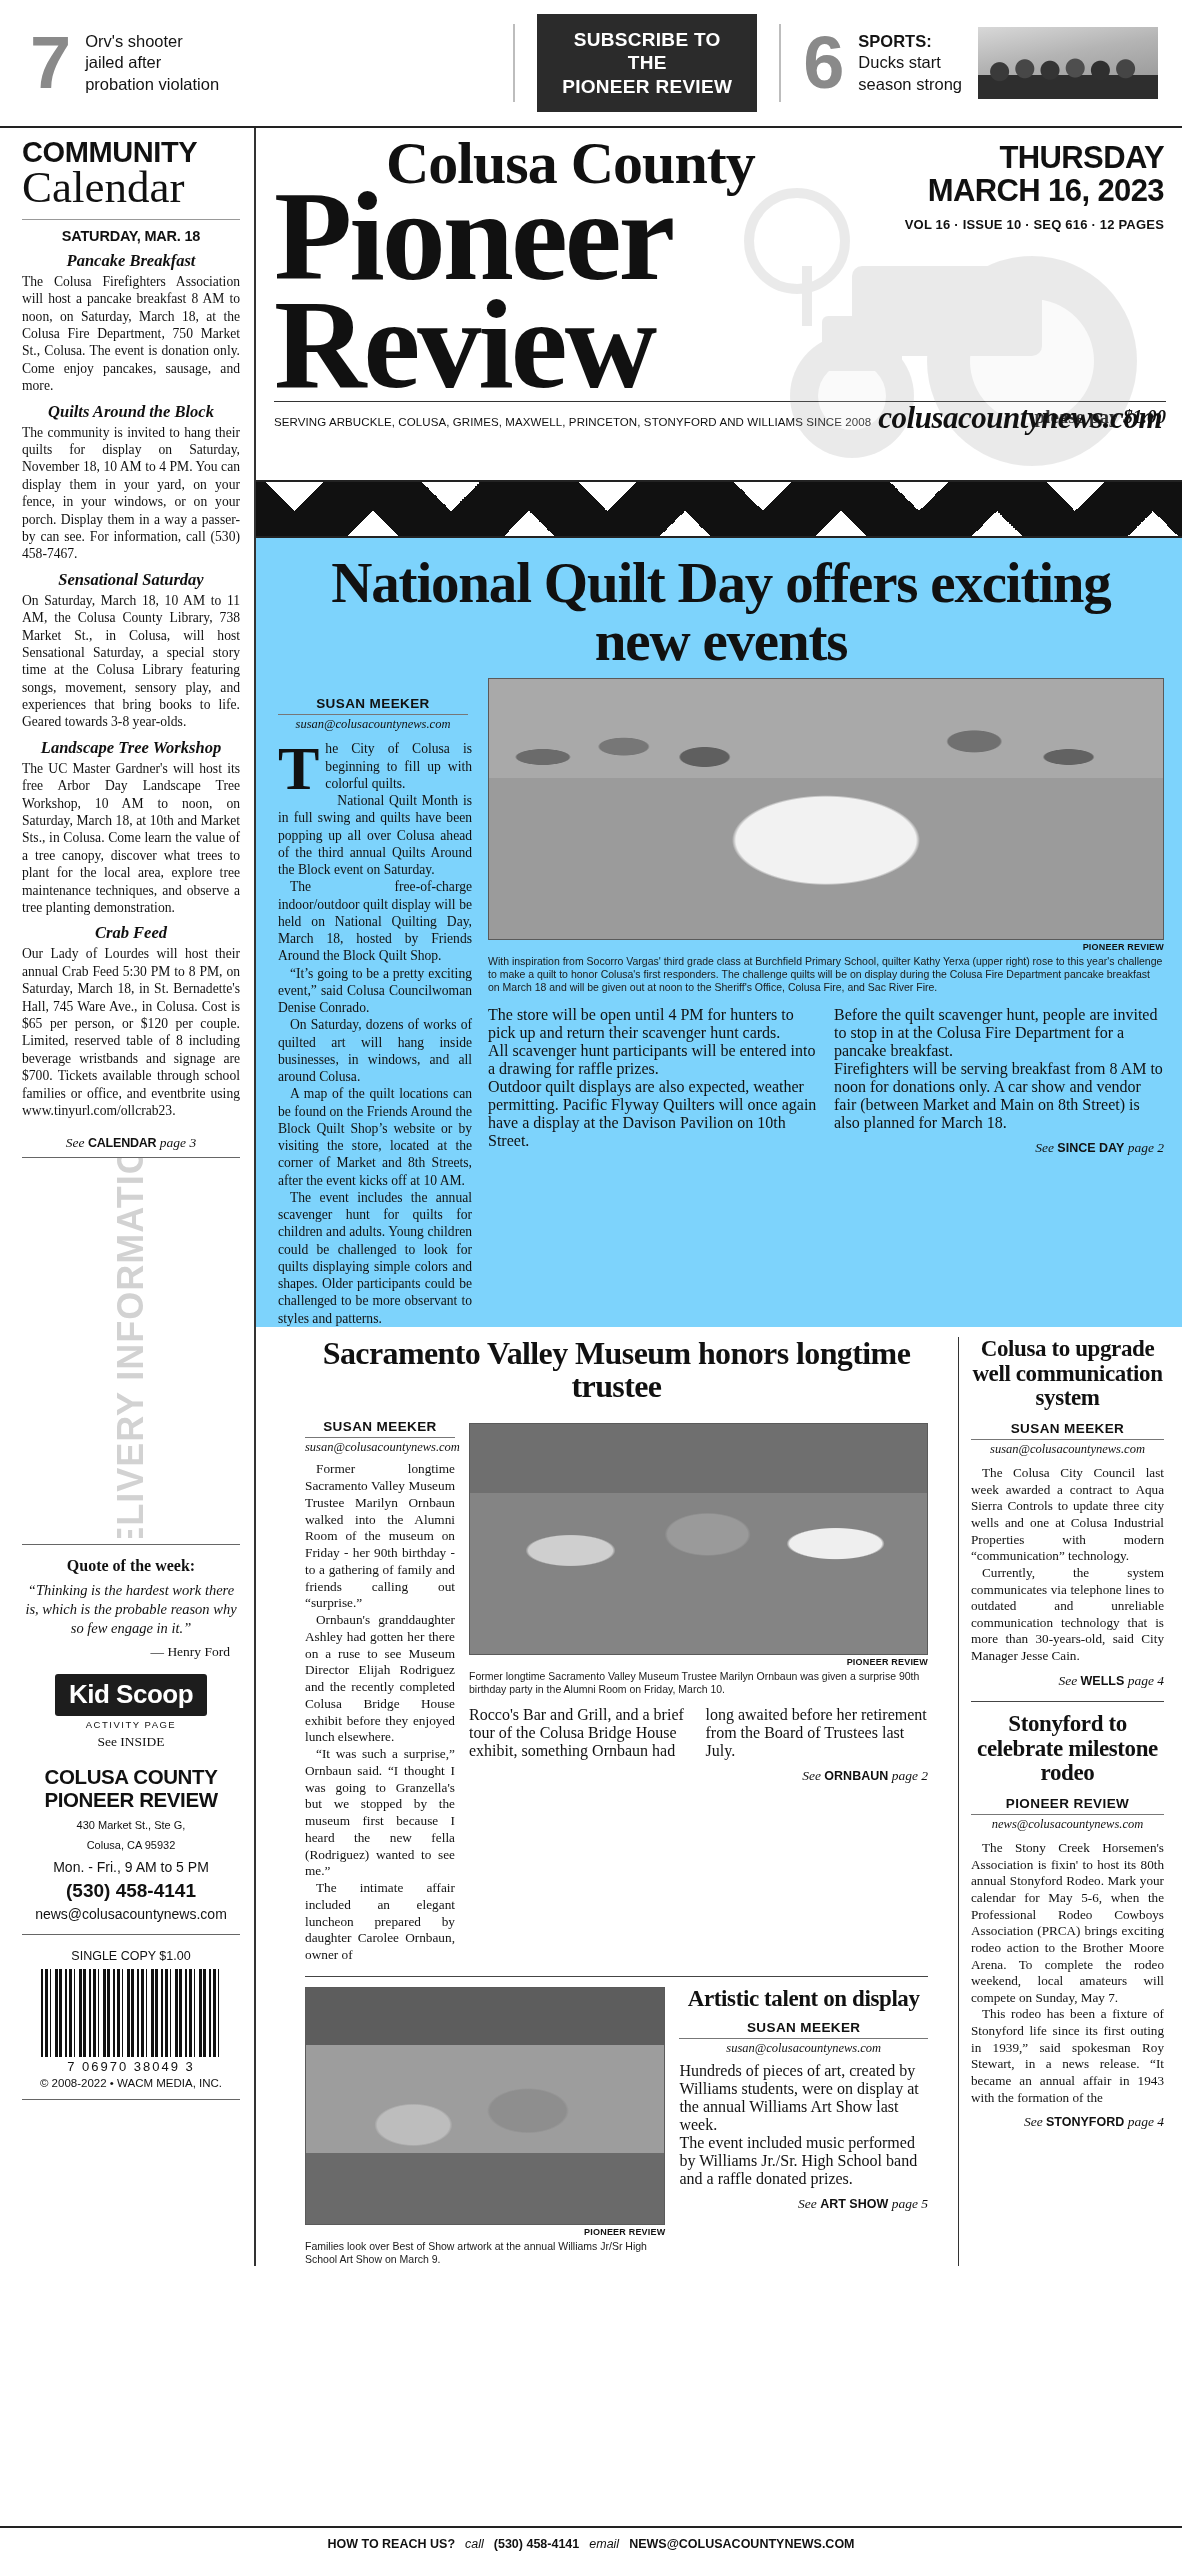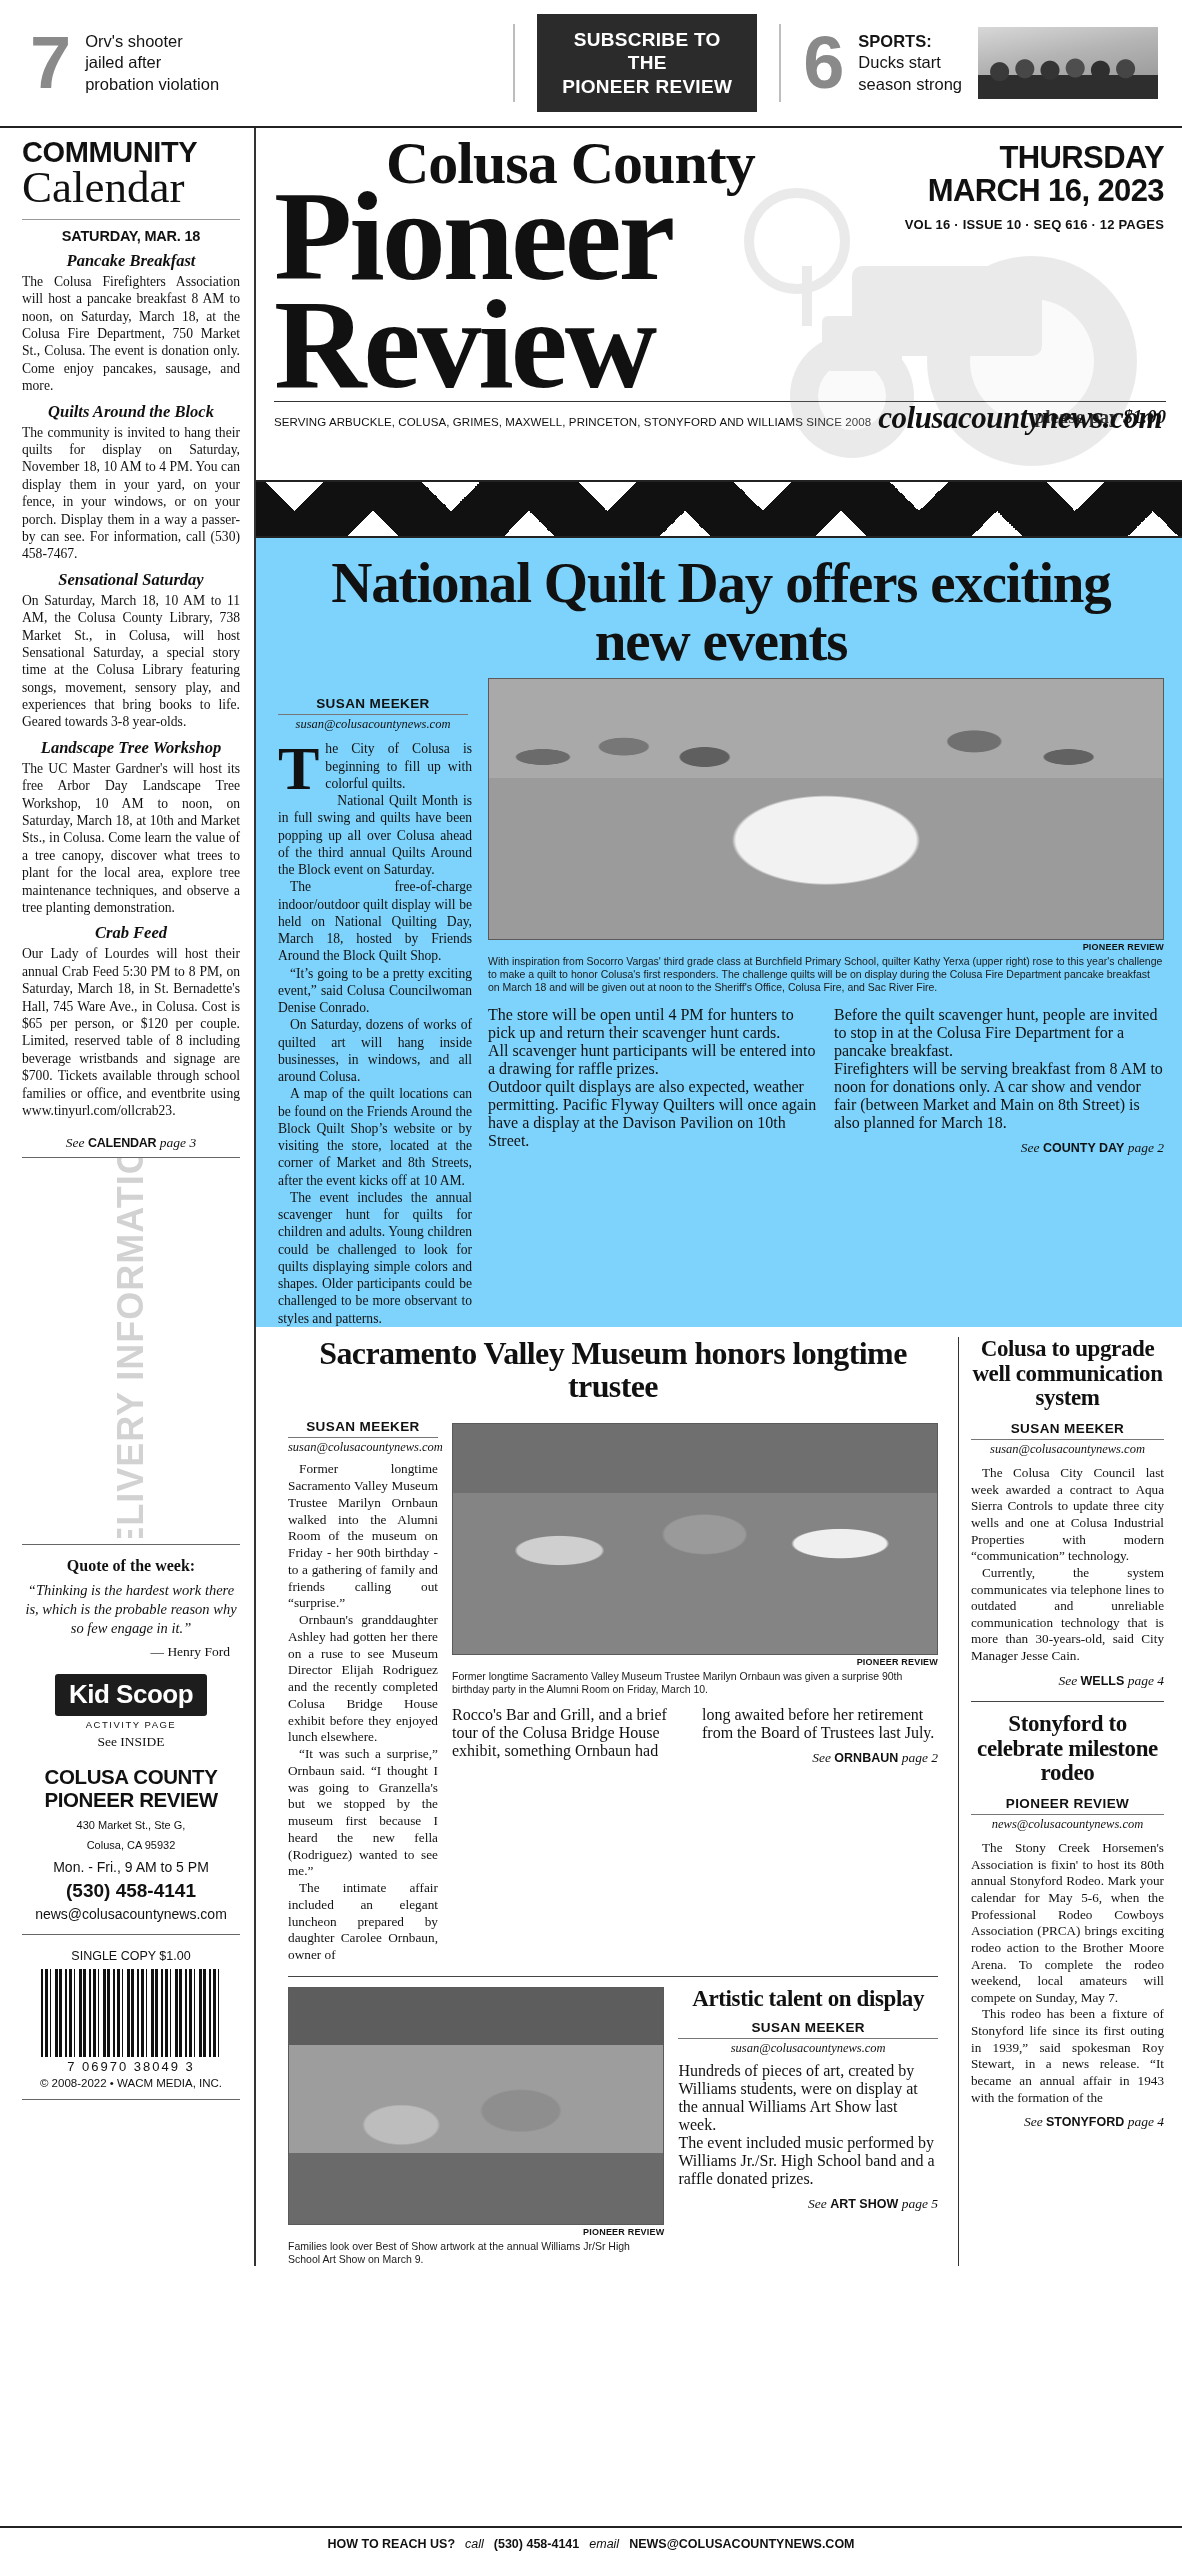--- a/index.html
+++ b/index.html
@@ -302,21 +302,21 @@
     font-family:"Liberation Sans", sans-serif; font-weight:bold;
     font-size:9px; text-align:right; letter-spacing:0.2px; margin-top:2px;
   }
   .jump {
     text-align:right; font-size:13.5px; margin-top:8px;
   }
   .jump i { font-style:italic; }
   .jump b { font-family:"Liberation Sans", sans-serif; font-size:12.5px; }
 
   
-  .lower { display:flex; padding:10px 18px 0 32px; gap:20px; }
+  .lower { display:flex; padding:10px 18px 0 32px; gap:30px;margin-left:17px; }
   .lower-main { flex:1; }
   .lower-right {
     width:206px; flex:0 0 206px; border-left:1px solid #333; padding-left:12px;
   }
   .sec-head {
     font-family:"Liberation Serif", serif; font-weight:bold;
     font-size:32px; line-height:1.04; text-align:center; letter-spacing:-0.6px;
   }
   .sec-head-sm {
     font-family:"Liberation Serif", serif; font-weight:bold;
@@ -554,21 +554,21 @@
               <div style="flex:1">
                 <p>The store will be open until 4 PM for hunters to pick up and return their scavenger hunt cards.</p>
                 <p>All scavenger hunt participants will be entered into a drawing for raffle prizes.</p>
                 <p>Outdoor quilt displays are also expected, weather permitting. Pacific Flyway Quilters will once again have a display at the Davison Pavilion on 10th Street.</p>
               </div>
               <div style="flex:1">
                 <p>Before the quilt scavenger hunt, people are invited to stop in at the Colusa Fire Department for a pancake breakfast.</p>
                 <p>Firefighters will be serving breakfast from 8 AM to noon for donations only. A car show and vendor fair (between Market and Main on 8th Street) is also planned for March 18.</p>
                 <div class="jump">
                   <i>See</i>
-                  <b>COUNTY DAY</b>
+                  <b>SINCE DAY</b>
                   <i>page 2</i>
                 </div>
               </div>
             </div>
           </div>
         </div>
       </div>
 
       <div class="lower">
 

